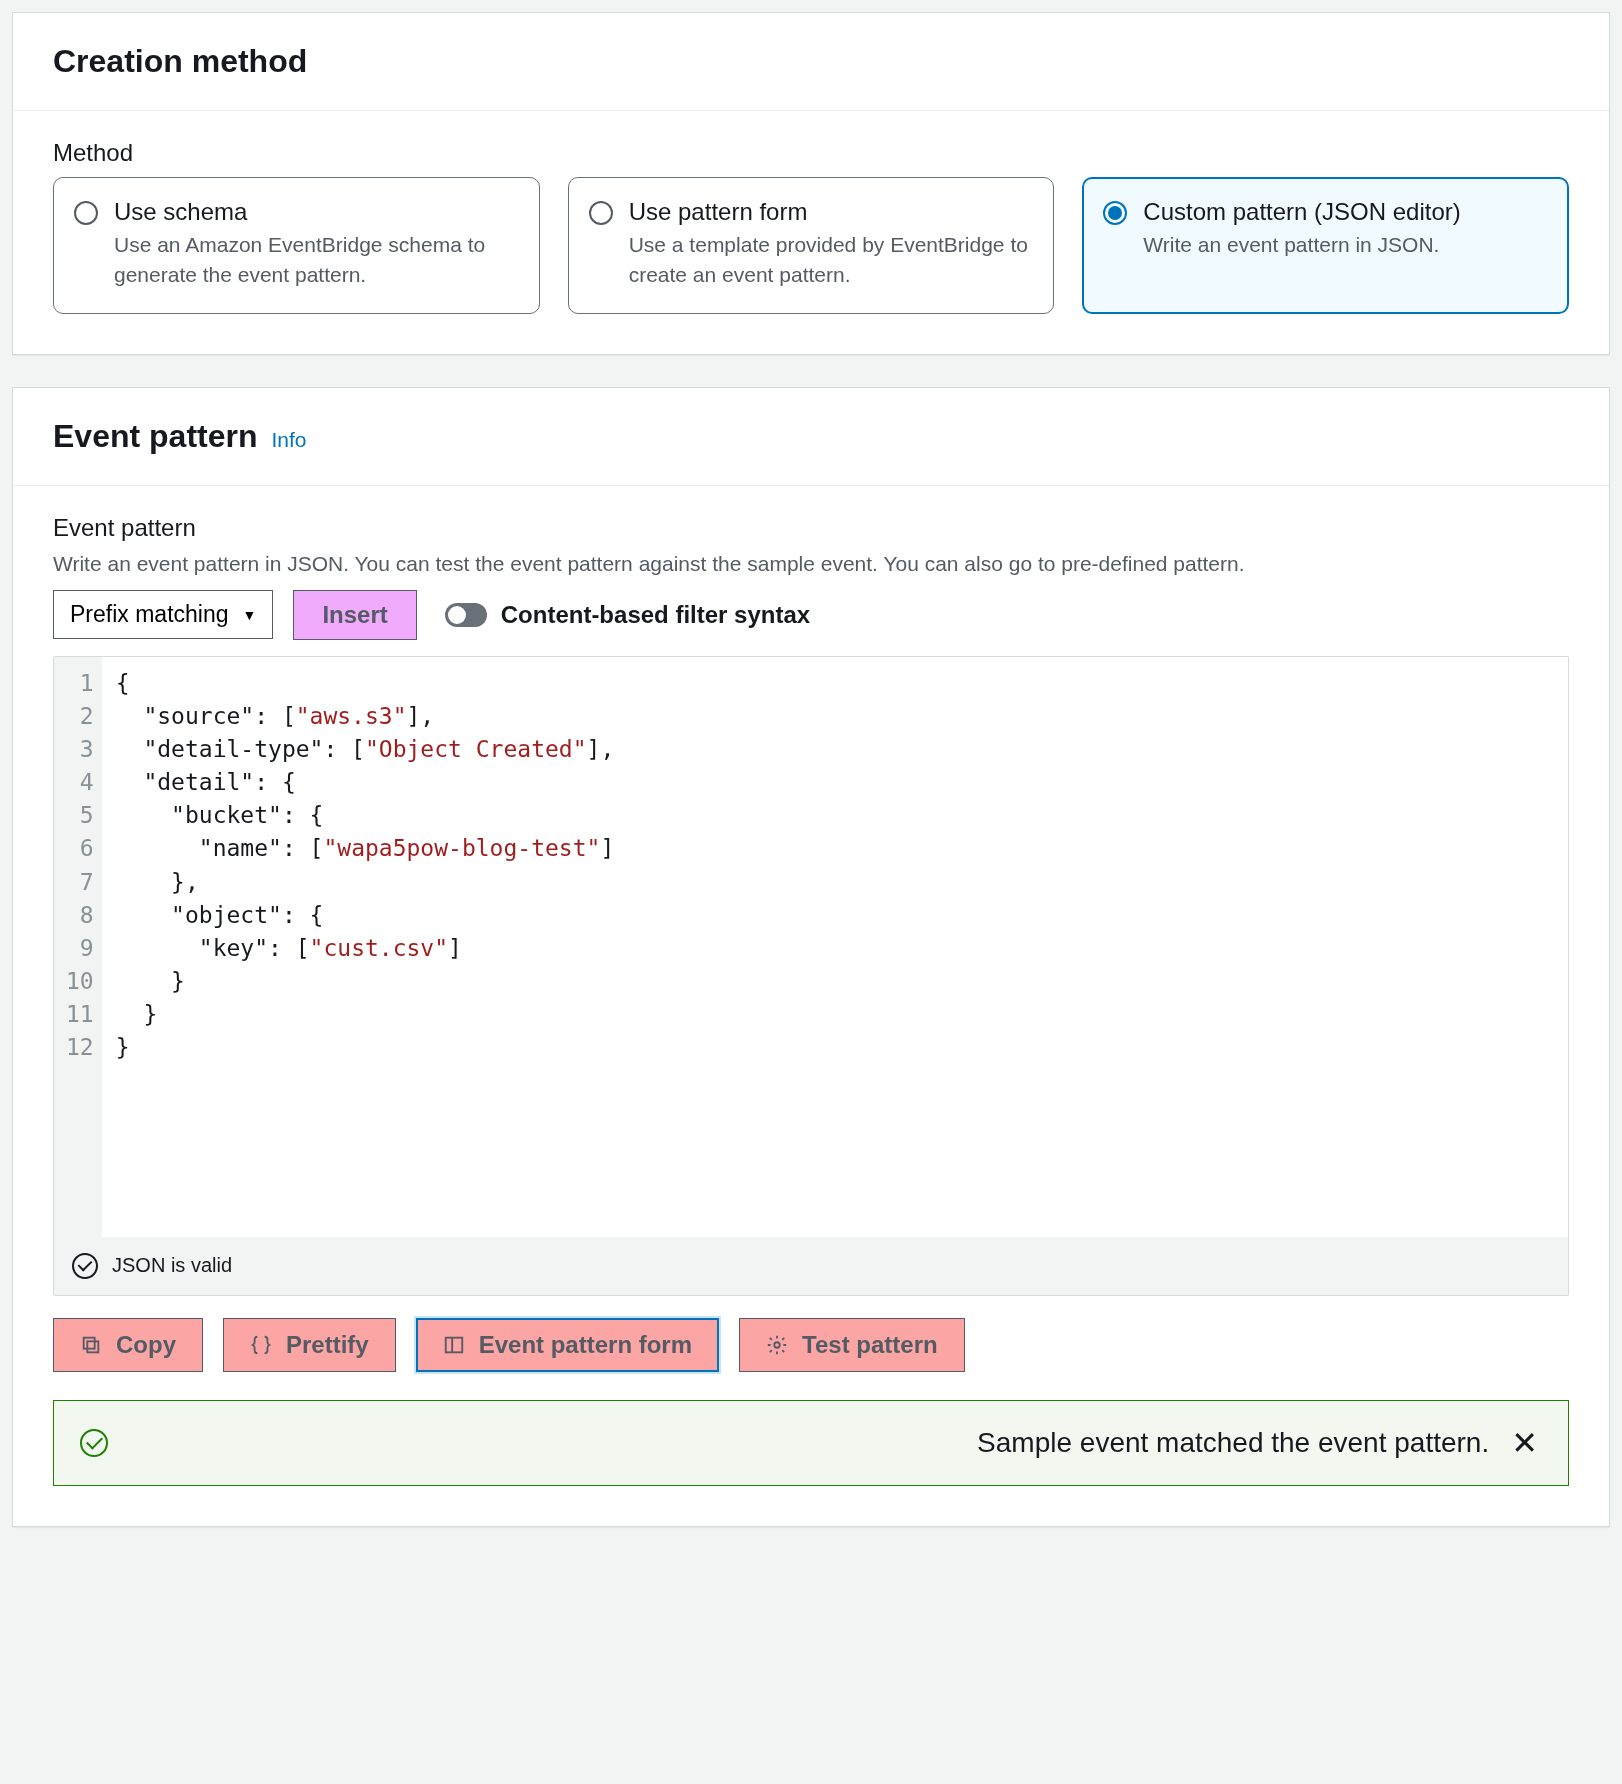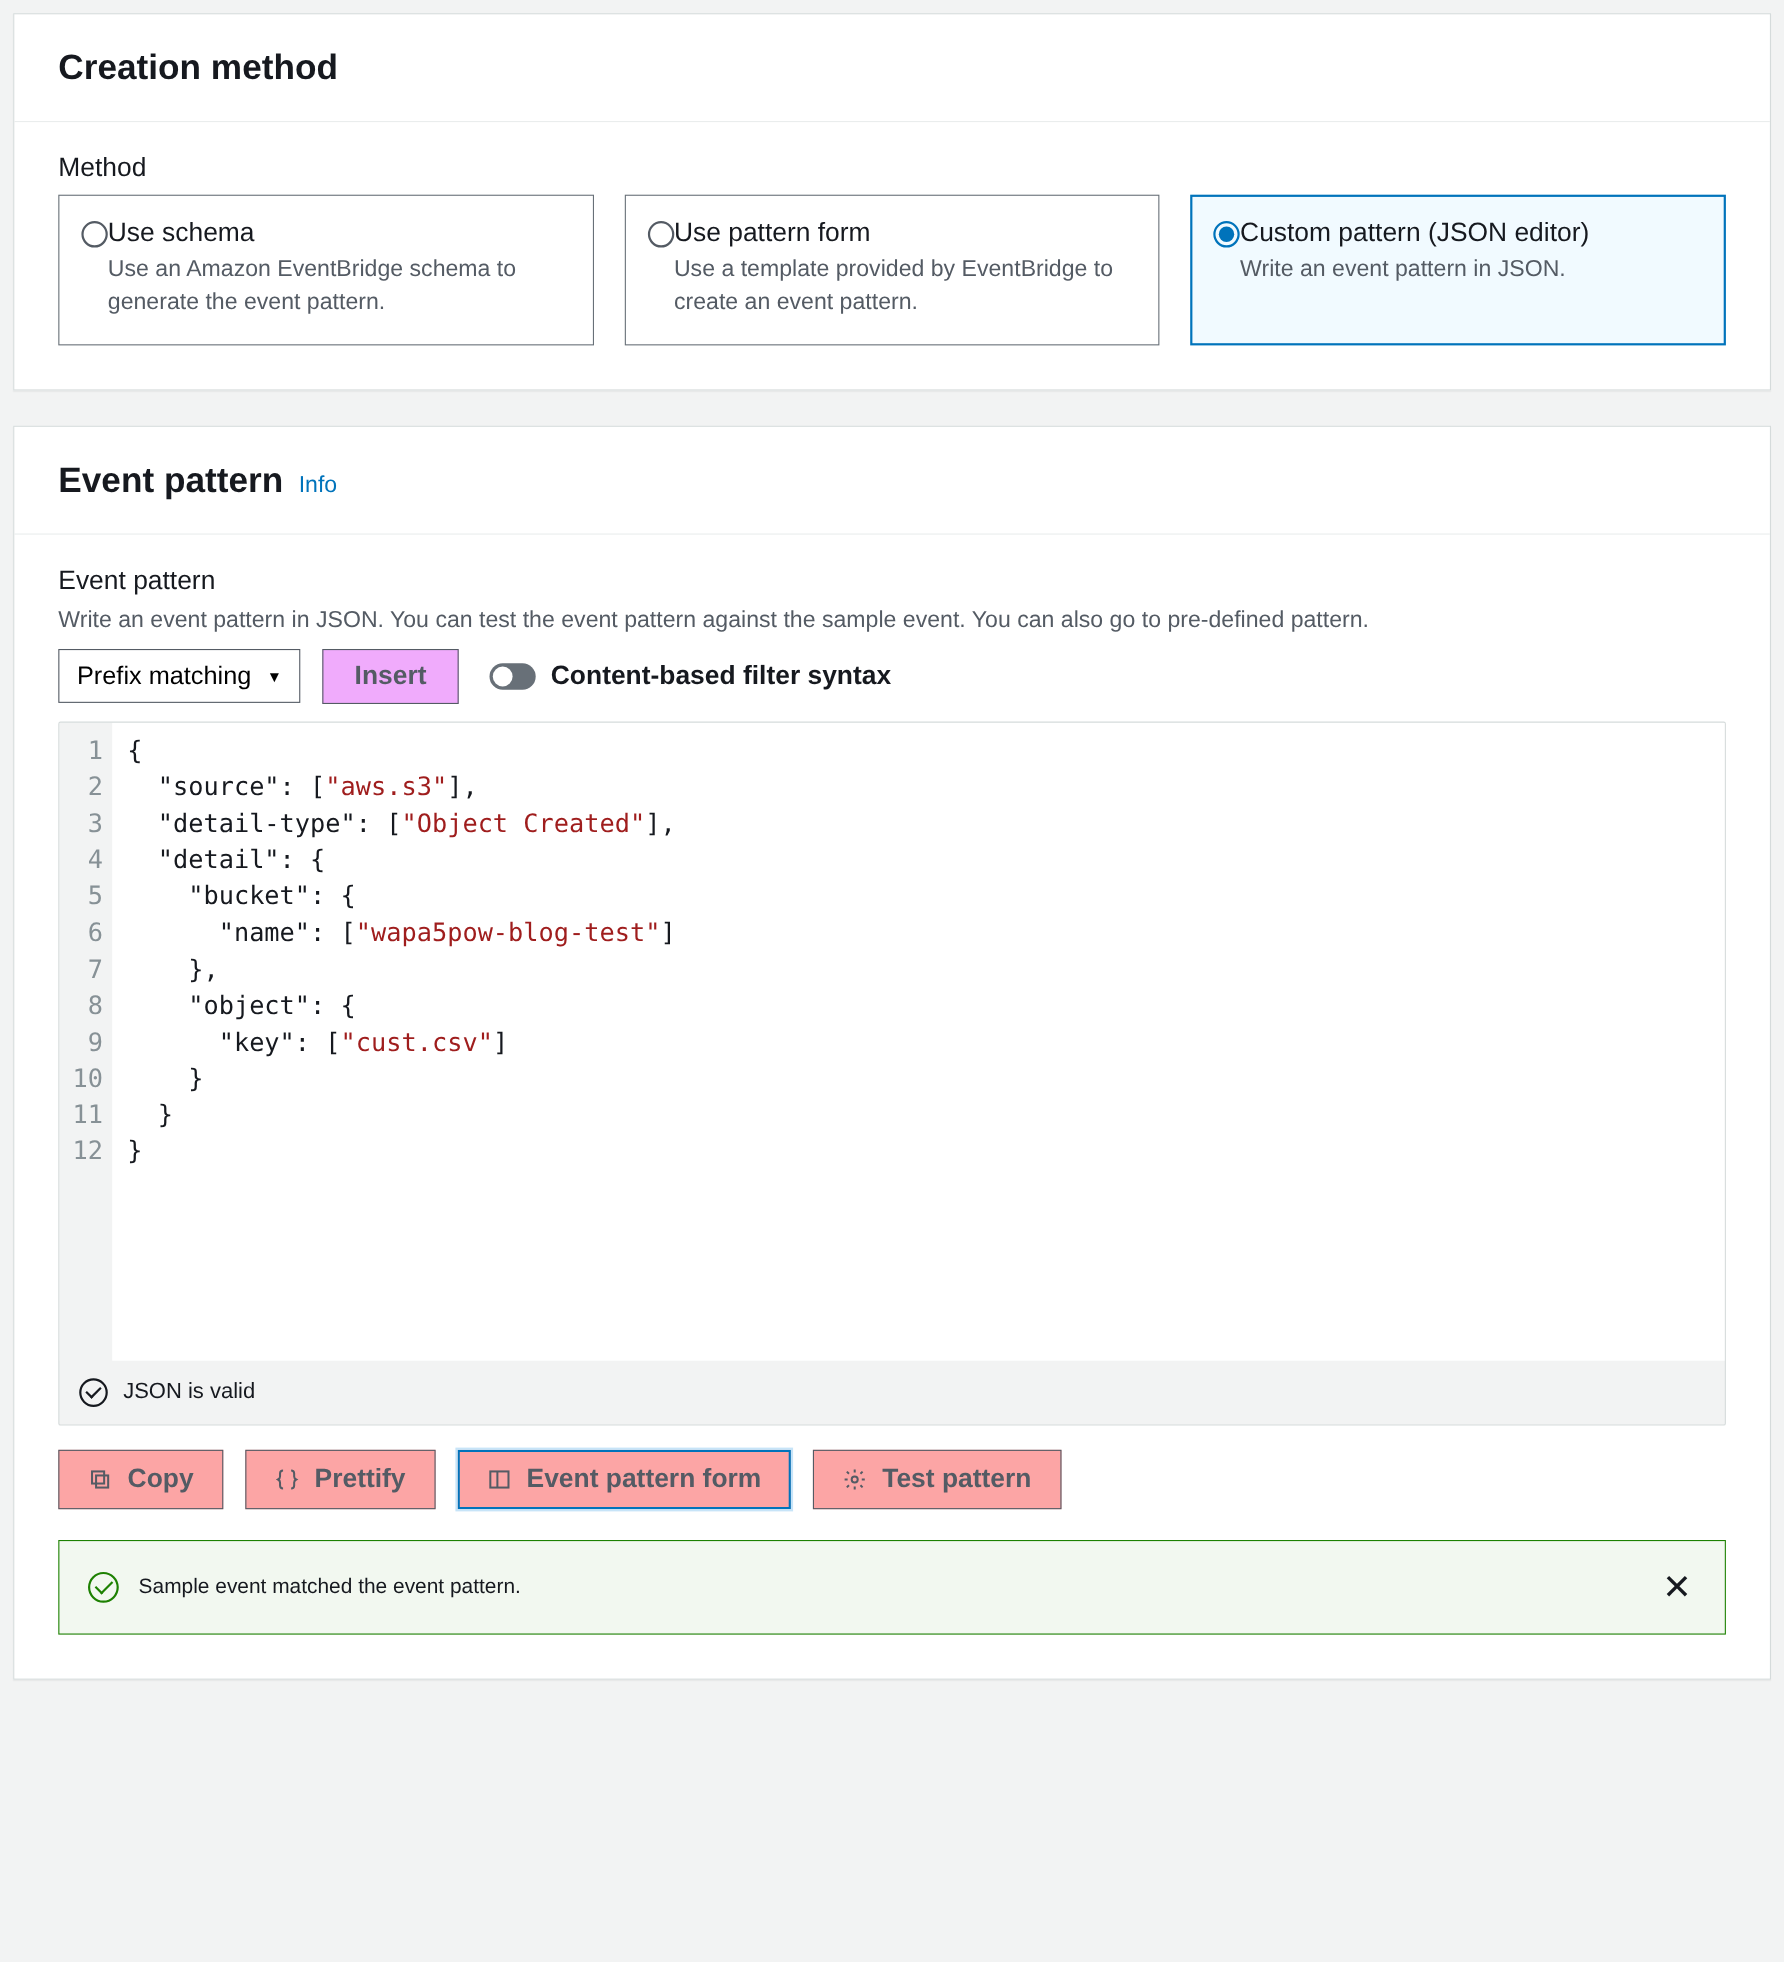--- a/index.html
+++ b/index.html
@@ -42,23 +42,24 @@
     font-weight: 400;
     margin-bottom: 10px;
   }
   .radio-row {
     display: flex;
     gap: 28px;
   }
   .radio-card {
     flex: 1;
     border: 1px solid #687078;
-    border-radius: 0;
+    border-radius: 10px;
     padding: 20px 22px 22px 20px;
     display: flex;
+    gap: 16px;
     align-items: flex-start;
     cursor: pointer;
   }
   .radio-card.selected {
     border: 2px solid #0073bb;
     background: #f1faff;
     padding: 19px 21px 21px 19px;
   }
   .radio-circle {
     width: 24px;
@@ -266,21 +267,22 @@
   .alert-icon::after {
     content: "";
     width: 7px;
     height: 13px;
     border-right: 2px solid #1d8102;
     border-bottom: 2px solid #1d8102;
     transform: rotate(45deg) translate(-1px,-1px);
   }
   .alert-text {
     flex: 1;
-    font-size: 19px;
+    font-size: 28px;
+    text-align: right;
   }
   .alert-close {
     font-size: 32px;
     line-height: 1;
     color: #16191f;
     cursor: pointer;
     padding: 4px;
   }
 </style>
 </head>

